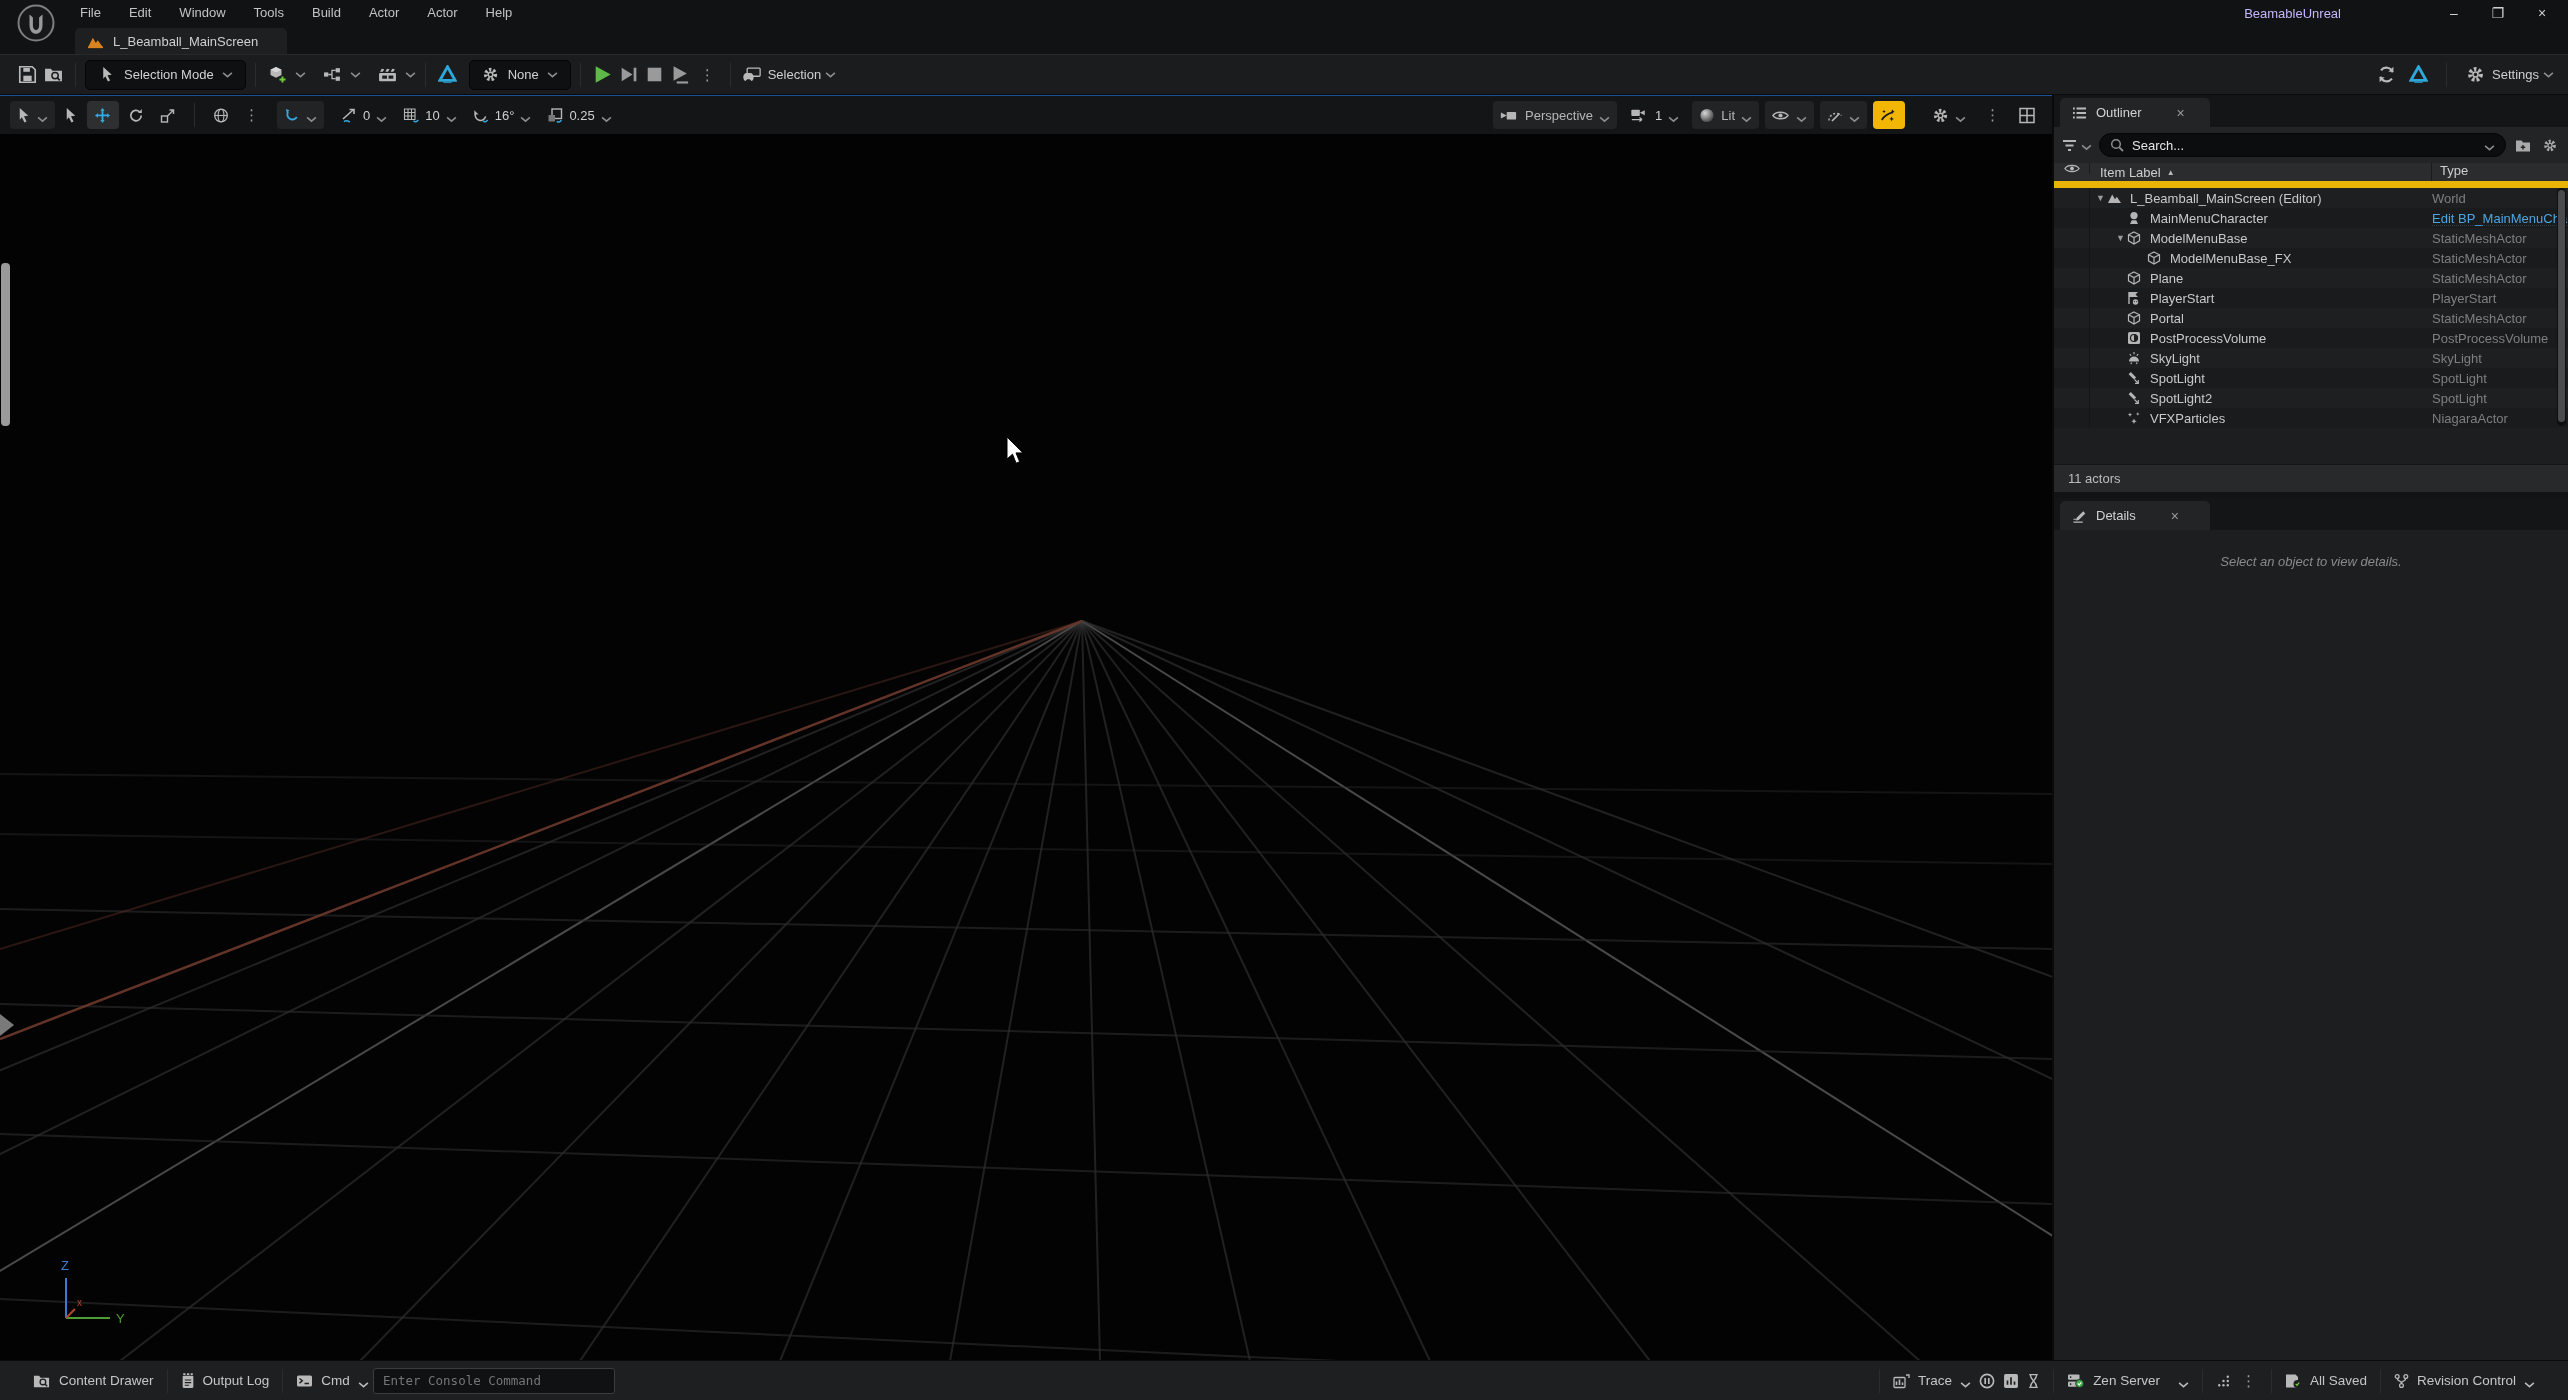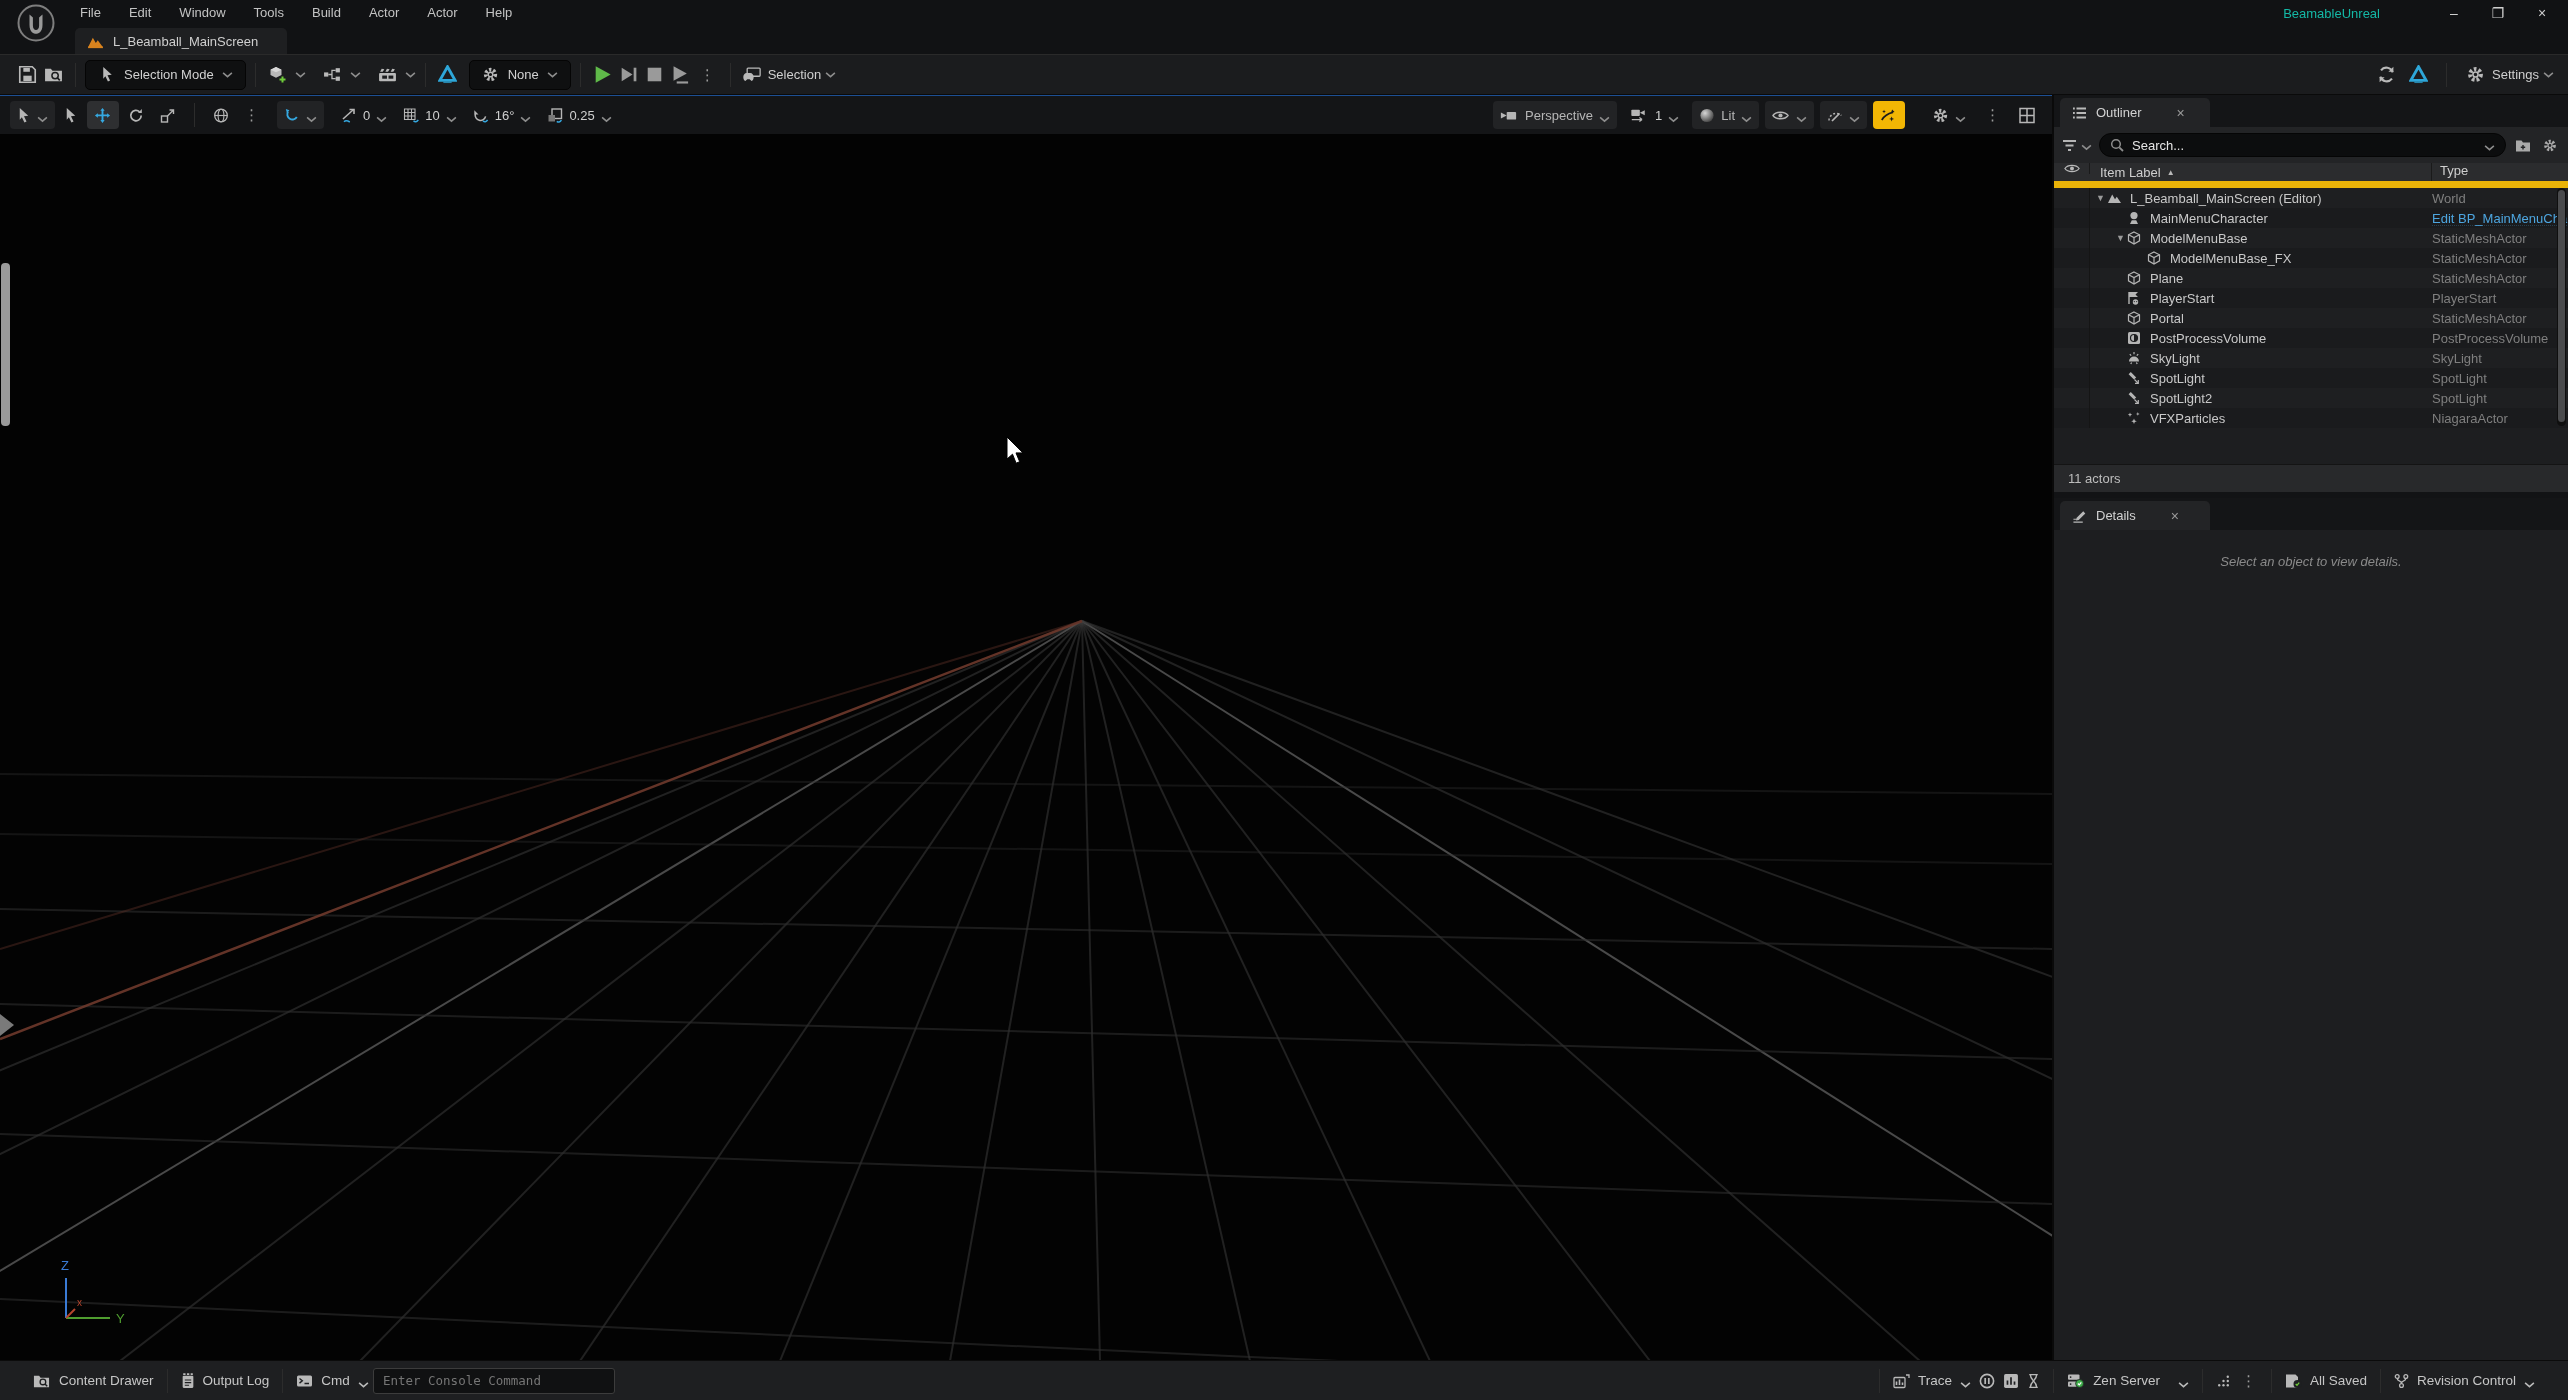--- a/index.html
+++ b/index.html
@@ -5,21 +5,21 @@
   * { margin:0; padding:0; box-sizing:border-box; }
   html,body { background:#000; }
   body { width:2568px; height:1400px; font-family:"Liberation Sans", sans-serif; color:#c8c8c8; overflow:hidden; position:relative; }
   .abs { position:absolute; }
 
   
   #titlebar { left:0; top:0; width:2568px; height:26px; background:#111214; display:flex; align-items:center; z-index:30; }
   #unreal-logo { position:absolute; left:16px; top:3px; width:40px; height:40px; z-index:40; }
   #menubar { display:flex; margin-left:66px; }
   .menu-item { padding:0 14px; font-size:13px; color:#c3c3c3; line-height:26px; cursor:default; }
-  #win-title { margin-left:auto; font-size:13px; color:#14b8a6; margin-right:52px; }
+  #win-title { margin-left:auto; font-size:13px; color:#c4b5fd; margin-right:91px; }
   .win-btns { display:flex; gap:0; margin-right:4px; }
   .win-btn { width:44px; height:26px; display:flex; align-items:center; justify-content:center; color:#cfcfcf; font-size:14px; }
 
   
   #tabrow { left:0; top:26px; width:2568px; height:28px; background:#111214; z-index:20; }
   #level-tab { position:absolute; left:75px; top:2px; width:212px; height:26px; background:#1e1f21; border-radius:5px 5px 0 0; display:flex; align-items:center; gap:9px; padding:0 12px; }
   #level-tab .lbl { font-size:13px; color:#cfcfcf; white-space:nowrap; }
 
   
   #toolbar { left:0; top:54px; width:2568px; height:41px; background:#1b1c1e; border-top:1px solid #2a2a2a; border-bottom:1px solid #0a0a0a; display:flex; align-items:center; padding:0 14px; z-index:10; }

